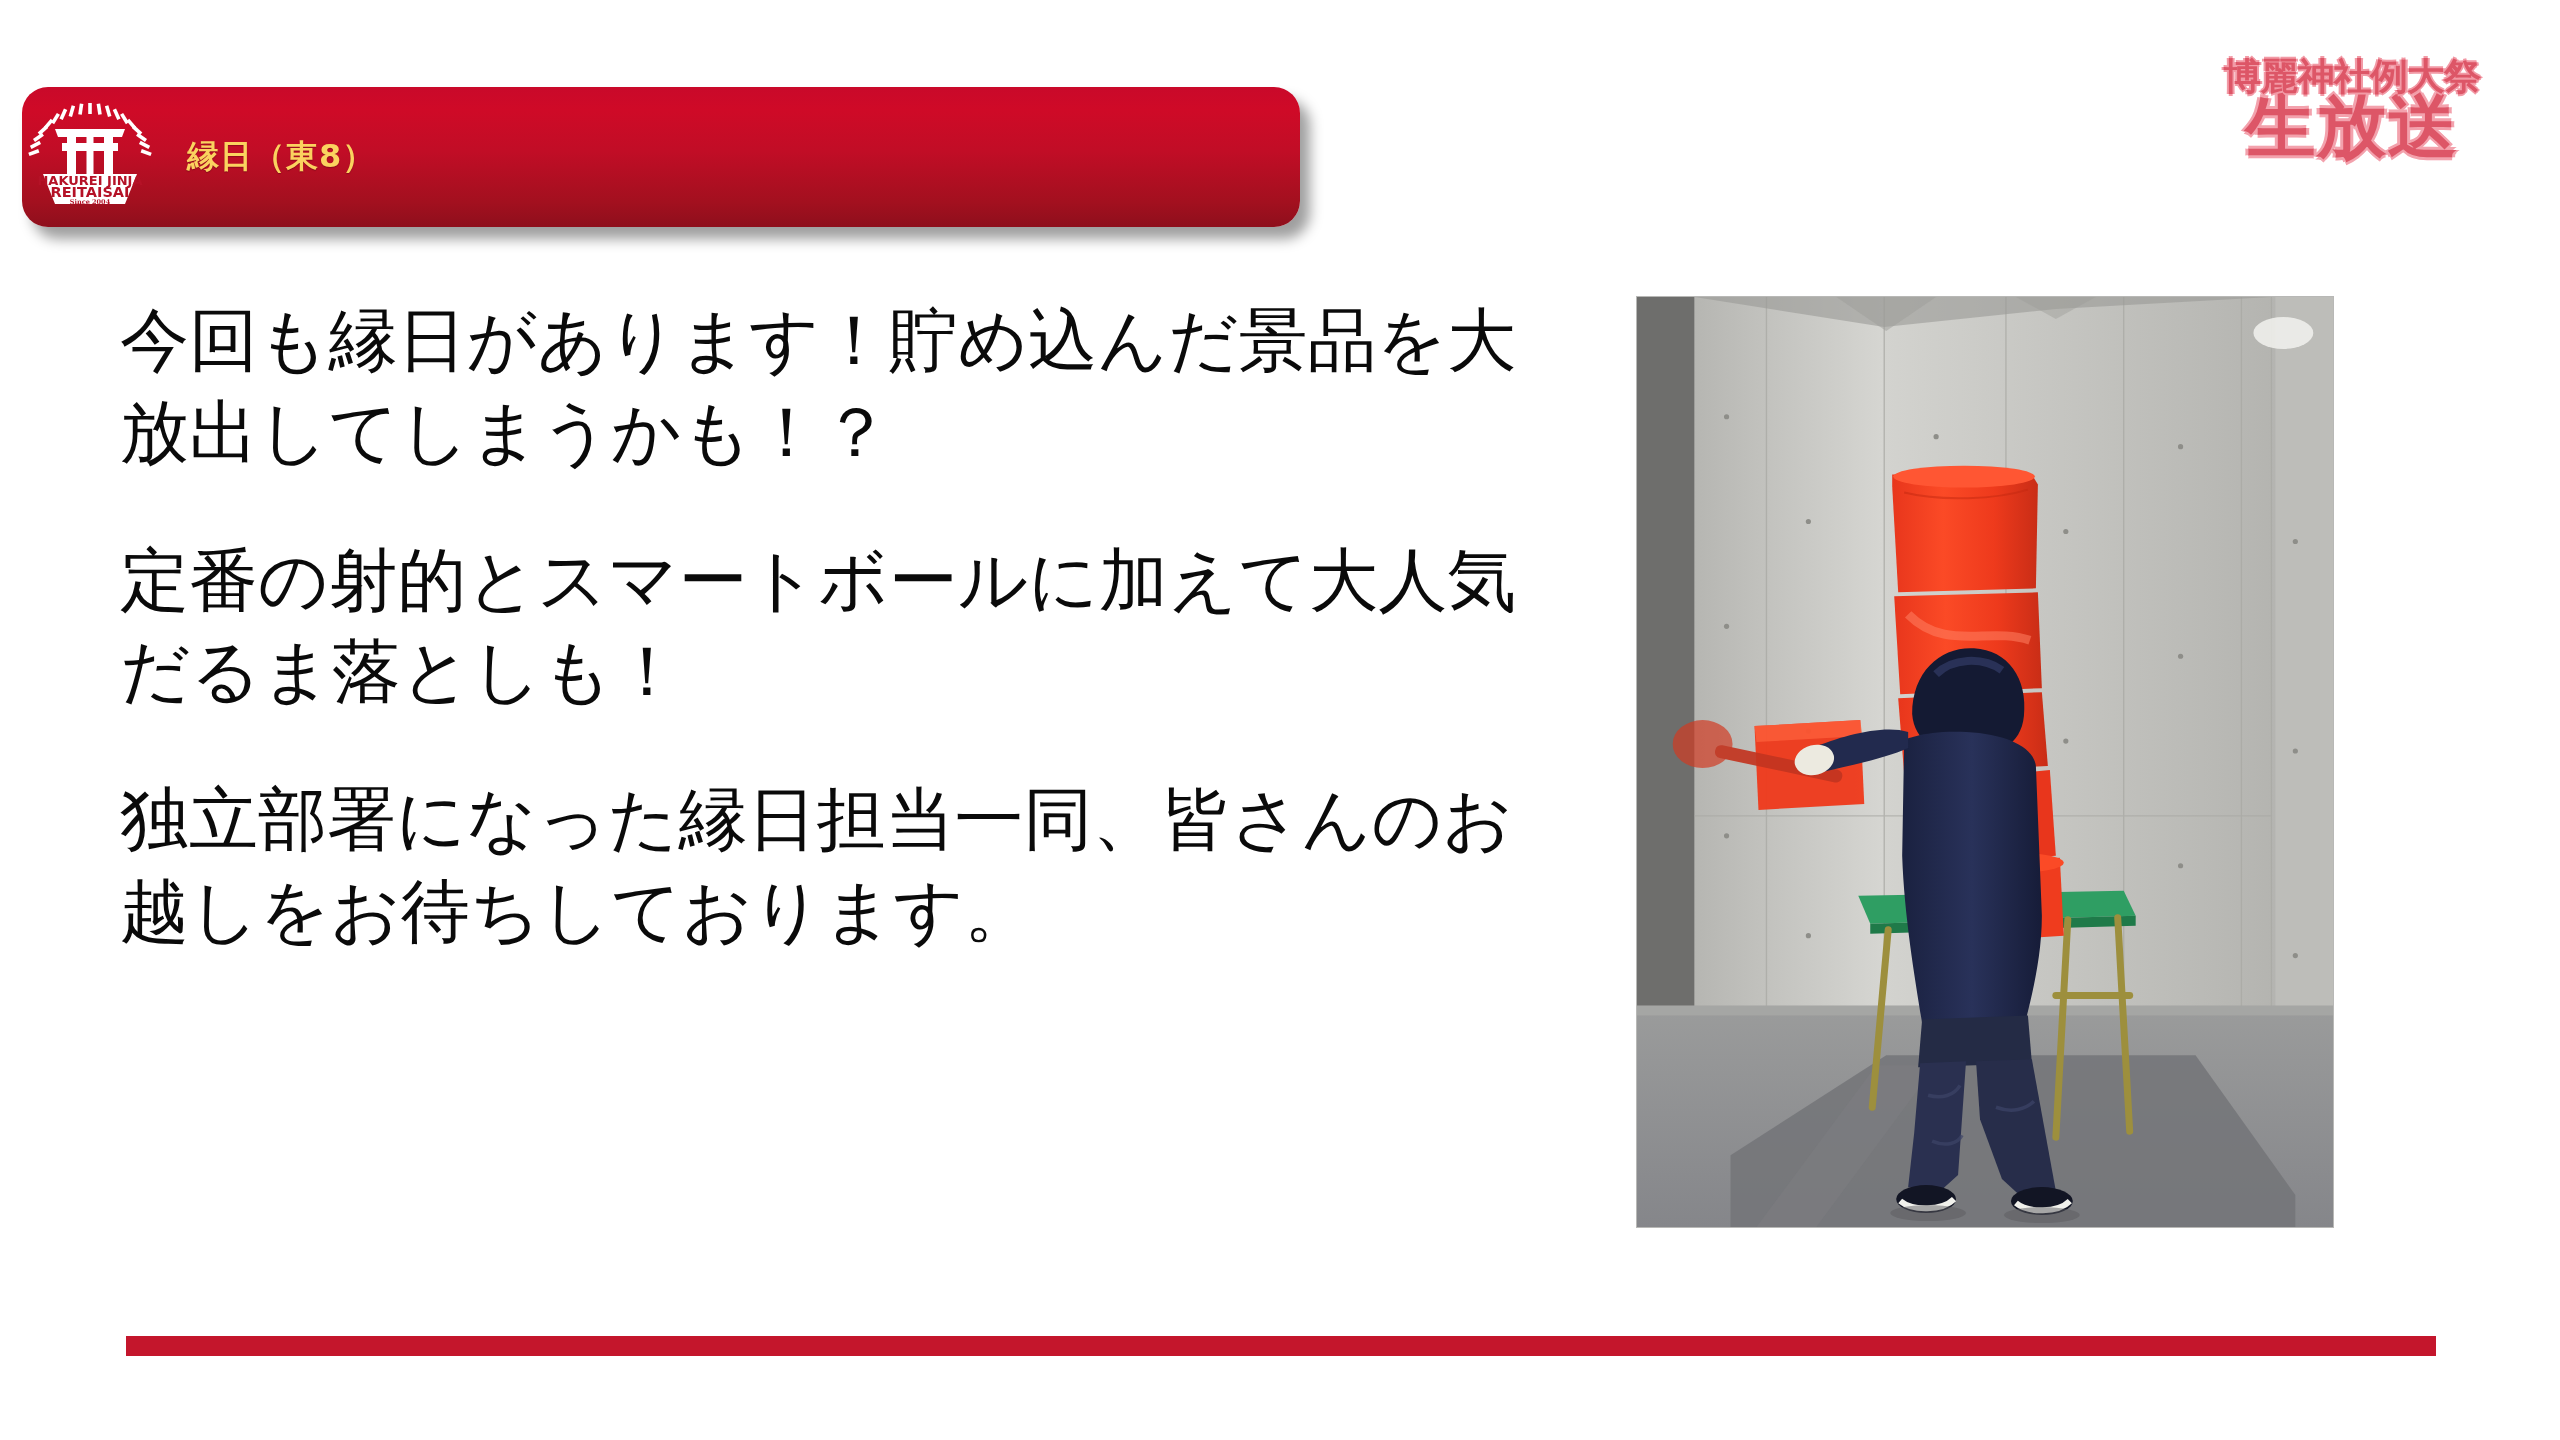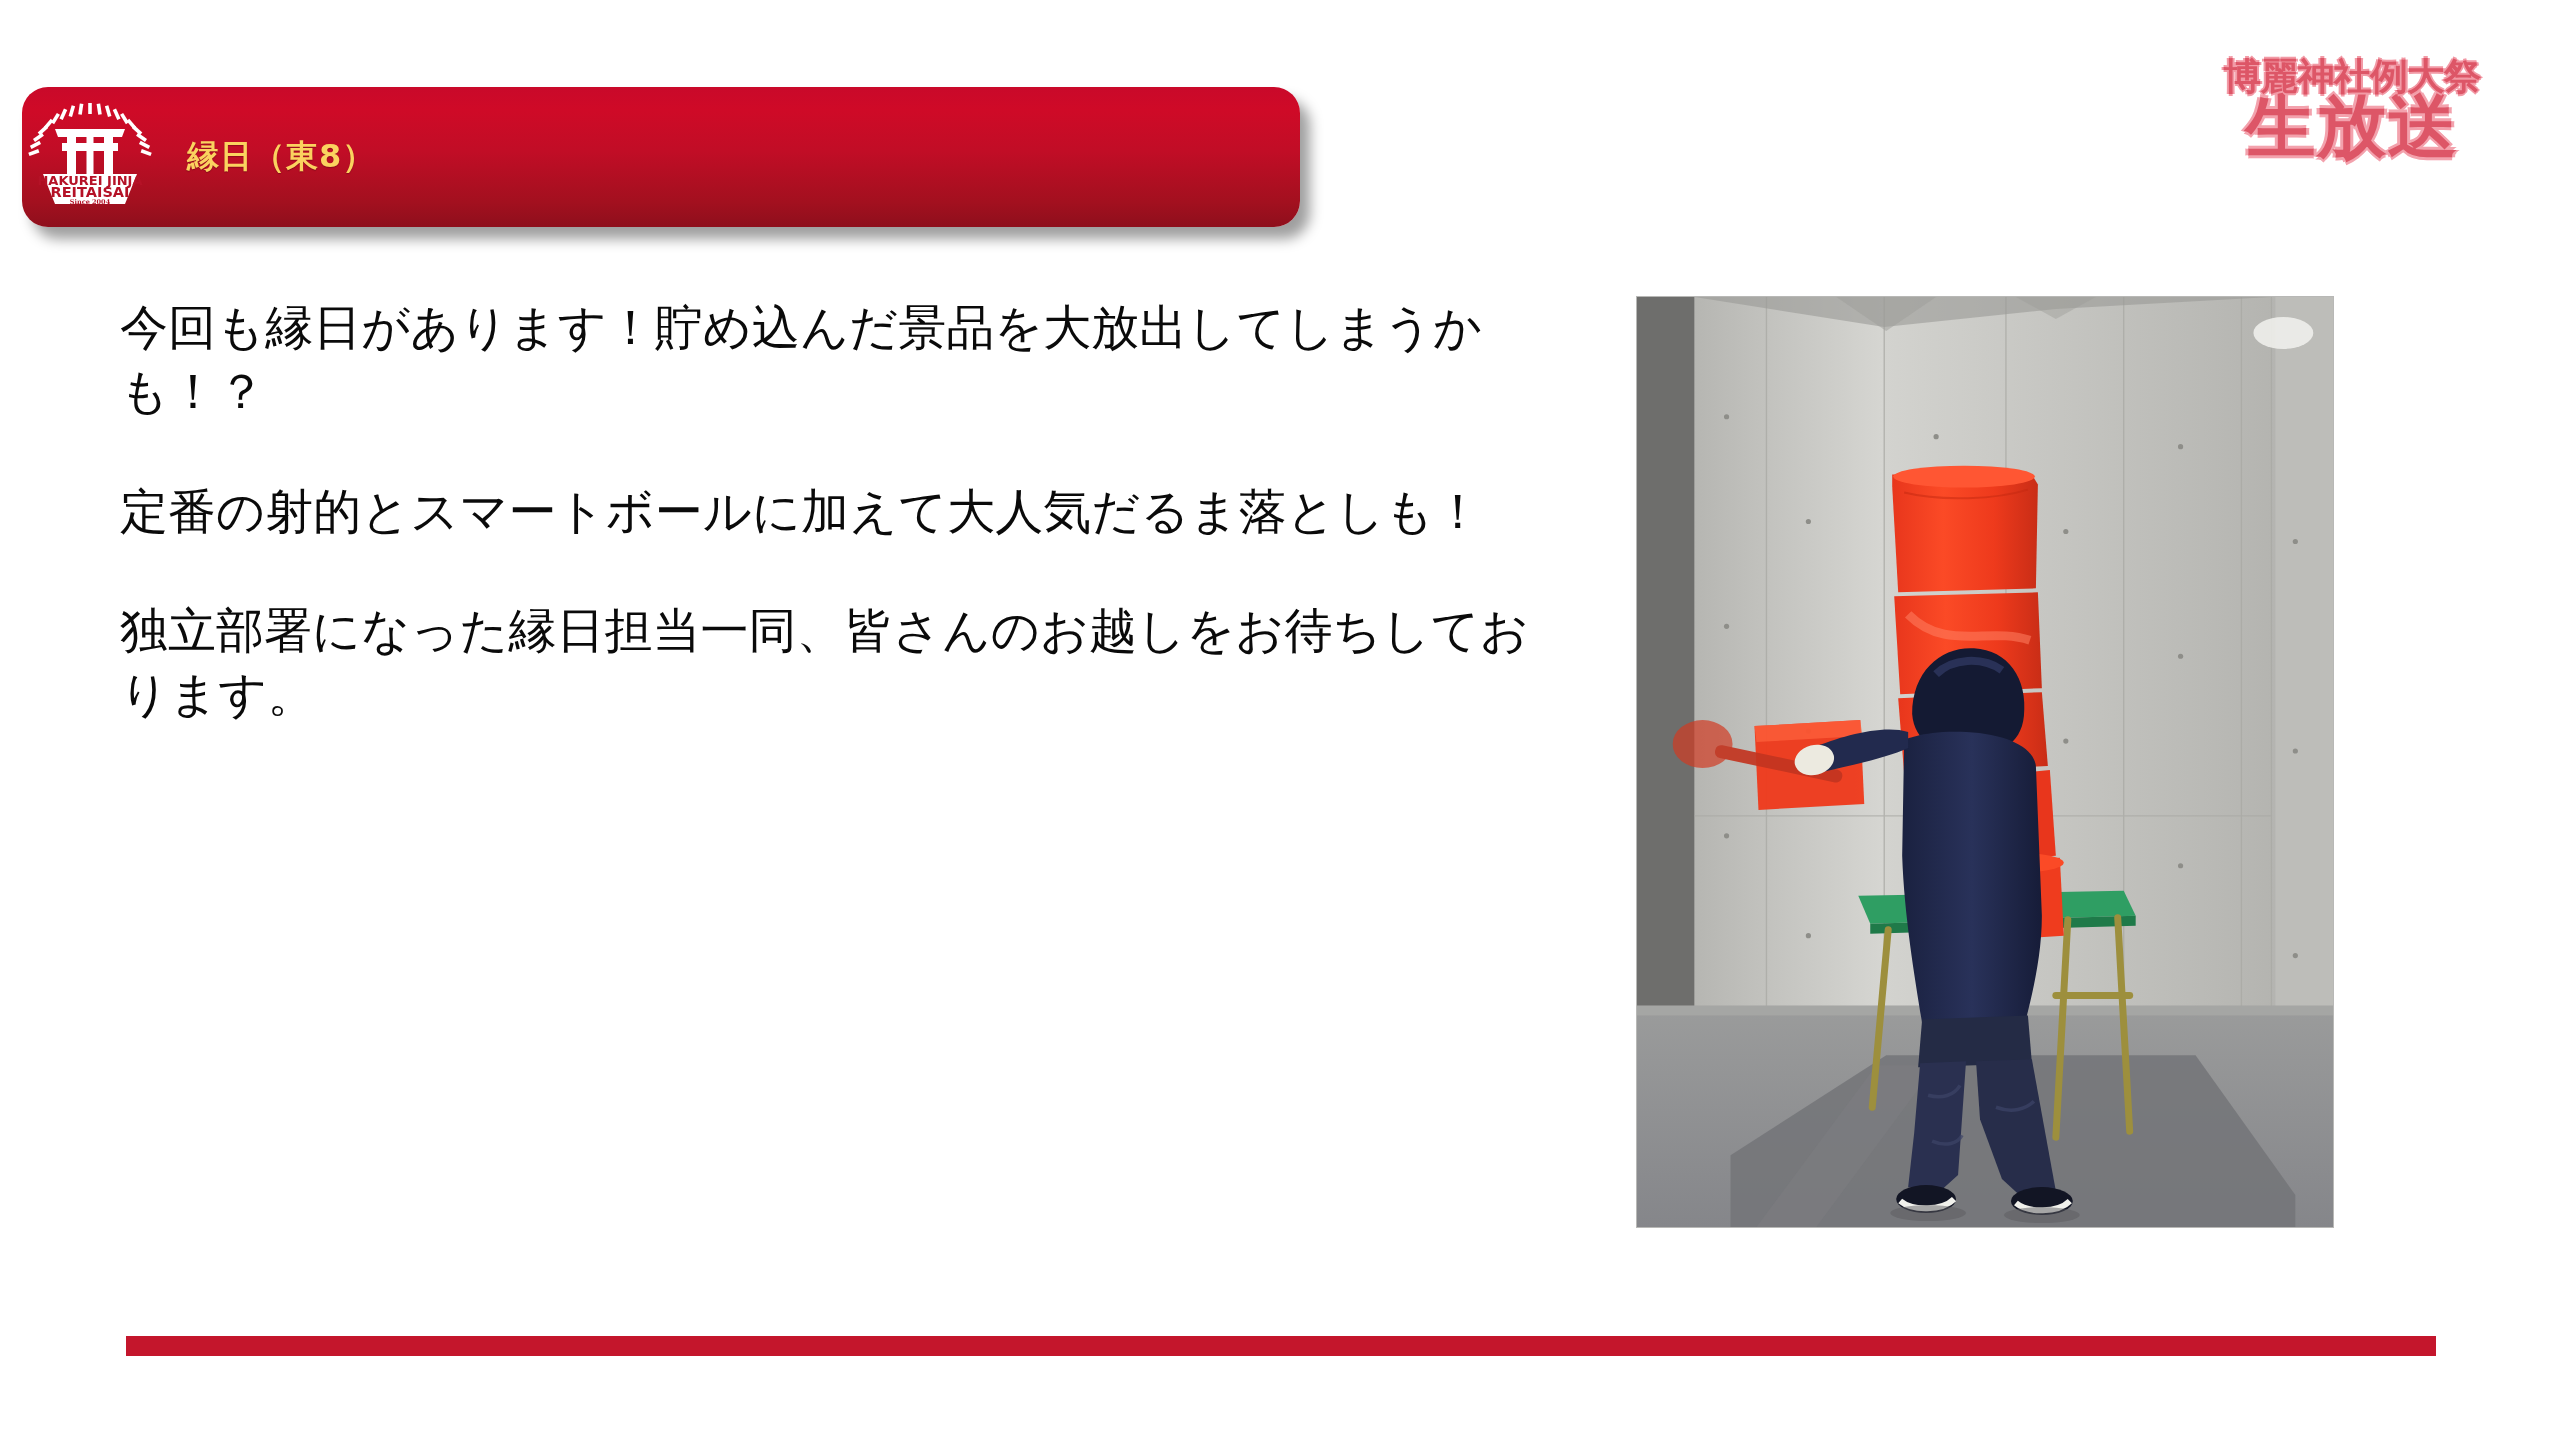--- a/index.html
+++ b/index.html
@@ -95,23 +95,24 @@
        0 -3px 0 #f3a2ad;
   }
 
   
   .body-copy {
     position: absolute;
     left: 120px;
     top: 296px;
     width: 1430px;
     color: #0a0a0a;
-    font-size: 48px;
+    font-size: 69px;
     line-height: 1.33;
     font-weight: 400;
+    font-family: Liberation Serif, serif;
   }
   .body-copy p {
     margin: 0 0 56px 0;
   }
   .body-copy p:last-child { margin-bottom: 13px; }
 
   
   .photo-frame {
     position: absolute;
     left: 1636px;

